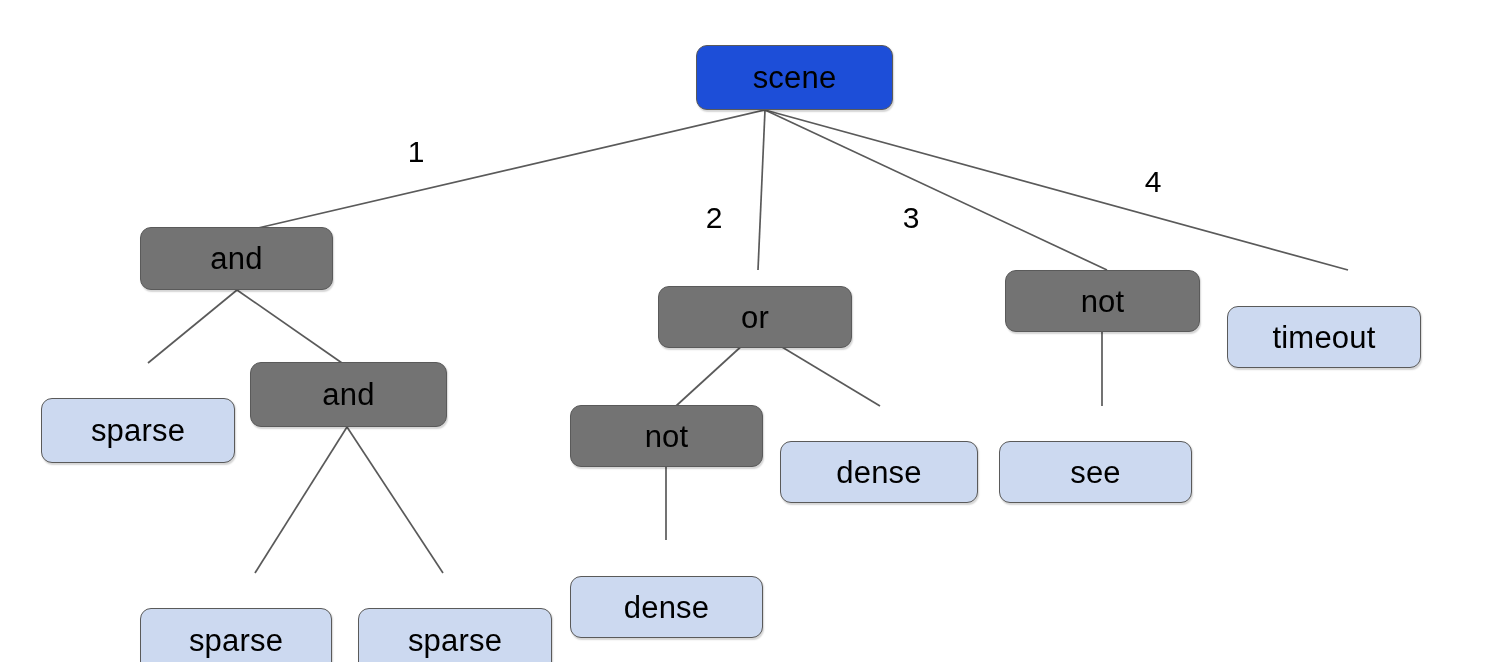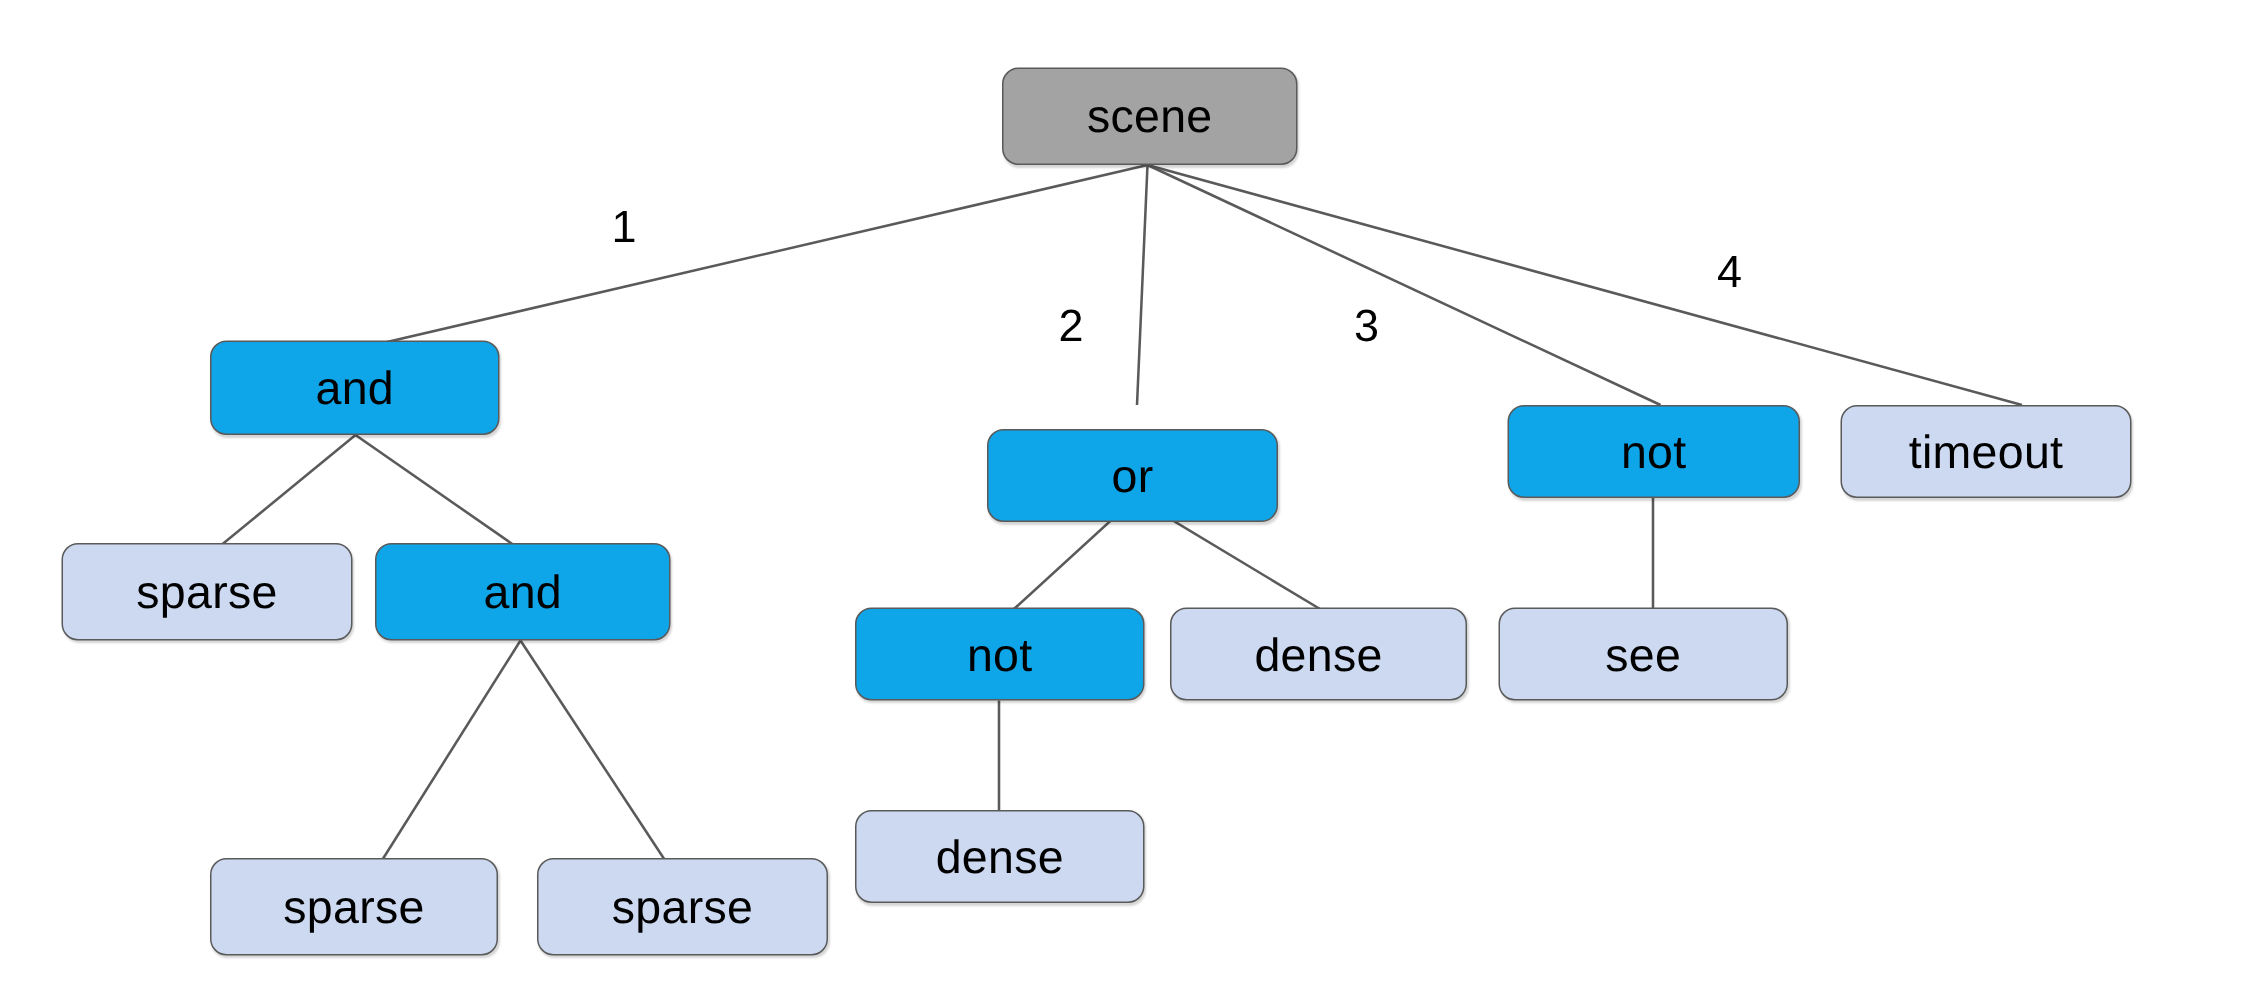--- a/index.html
+++ b/index.html
@@ -34,23 +34,23 @@
     display: flex;
     align-items: center;
     justify-content: center;
     color: #000000;
     font-size: 31px;
     line-height: 1;
     letter-spacing: 0.2px;
     white-space: nowrap;
     box-shadow: 1px 1.5px 1.5px rgba(0,0,0,0.17);
   }
-  .node.kind-root   { background: #a3a3a3; }
-  .node.kind-op     { background: #0ea5e9; }
-  .node.kind-leaf   { background: #ccd9f0; }
+  .node.kind-root   { background: #1d4ed8; margin-left: 28px; }
+  .node.kind-op     { background: #737373; }
+  .node.kind-leaf   { background: #ccd9f0; margin-top: 36px; }
   .edge-label {
     position: absolute;
     color: #000000;
     font-size: 30px;
     line-height: 1;
     white-space: nowrap;
     transform: translate(-50%, -50%);
   }
 </style>
 </head>

